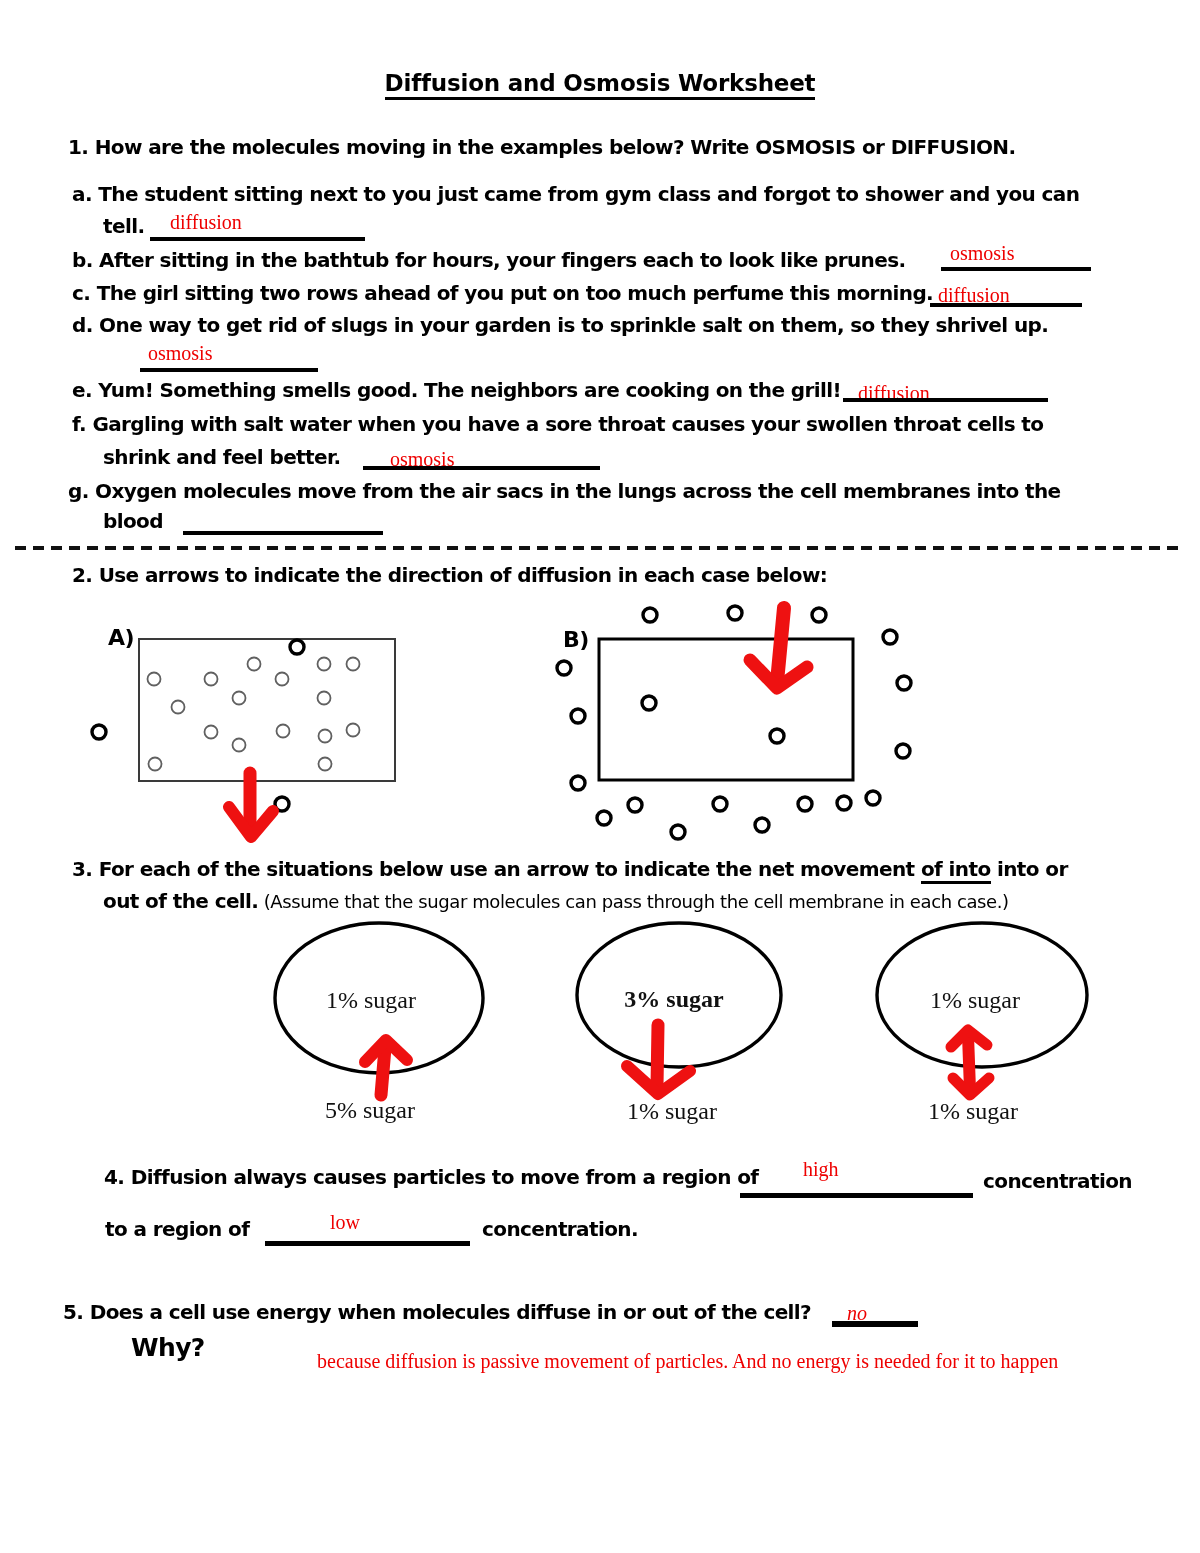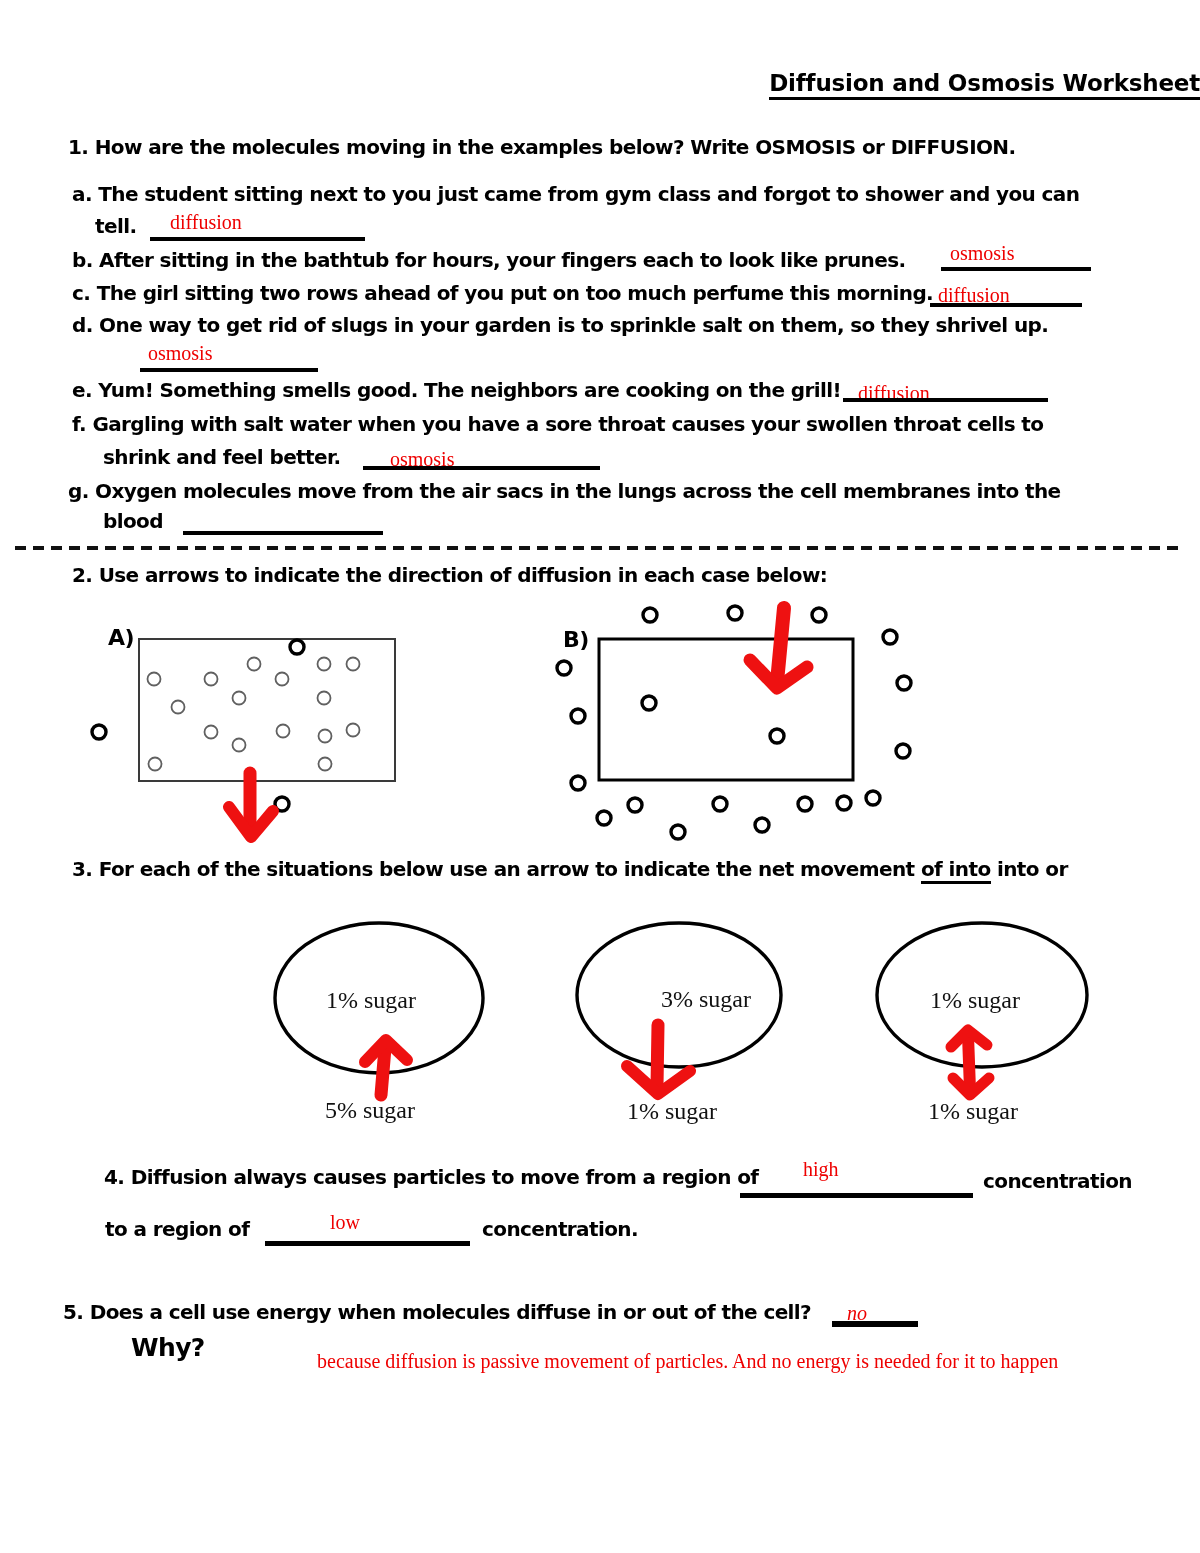--- a/index.html
+++ b/index.html
@@ -19,28 +19,28 @@
   .note{font-weight:400;font-size:18px;letter-spacing:-0.4px;}
   .bold-underline{border-bottom:3px solid #000;}
   .why{font-size:25px;margin-left:36px;}
   svg{position:absolute;left:0;top:0;pointer-events:none;}
 </style>
 </head>
 <body>
 
 <div class="page">
 
-  <div class="abs title" style="top:70px;left:0;text-align:right;">
+  <div class="abs title" style="top:70px;left:0;">
     <span>Diffusion and Osmosis Worksheet</span>
   </div>
 
   <div class="abs body-line" style="left:68px;top:136px;"><span>1.  How are the molecules moving in the examples below? Write </span><span>OSMOSIS</span><span> or </span><span>DIFFUSION</span><span>.</span></div>
 
   <div class="abs body-line" style="left:72px;top:183px;"><span>a.</span> <span>The student sitting next to you just came from gym class and forgot to shower and you can</span></div>
-  <div class="abs body-line" style="left:95px;top:215px;"><span>tell.</span></div>
+  <div class="abs body-line" style="left:103px;top:215px;"><span>tell.</span></div>
   <div class="abs ans" style="left:170px;top:211px;">diffusion</div>
   <div class="abs blank" style="left:150px;top:237px;width:215px;height:4px;"></div>
 
   <div class="abs body-line" style="left:72px;top:249px;"><span>b.</span> <span>After sitting in the bathtub for hours, your fingers each to look like prunes.</span></div>
   <div class="abs ans" style="left:950px;top:242px;">osmosis</div>
   <div class="abs blank" style="left:941px;top:267px;width:150px;height:4px;"></div>
 
   <div class="abs body-line" style="left:72px;top:282px;"><span>c.</span> <span>The girl sitting two rows ahead of you put on too much perfume this morning.</span></div>
   <div class="abs ans" style="left:938px;top:284px;">diffusion</div>
   <div class="abs blank" style="left:930px;top:303px;width:152px;height:4px;"></div>
@@ -62,23 +62,24 @@
   <div class="abs body-line" style="left:103px;top:510px;"><span>blood</span></div>
   <div class="abs blank" style="left:183px;top:531px;width:200px;height:4px;"></div>
 
   <div class="abs divider" style="left:15px;top:546px;width:1170px;"></div>
 
   <div class="abs body-line" style="left:72px;top:564px;">2. Use arrows to indicate the direction of diffusion in each case below:</div>
   <div class="abs body-line" style="left:108px;top:626px;font-size:22px;">A)</div>
   <div class="abs body-line" style="left:563px;top:628px;font-size:22px;">B)</div>
 
   <div class="abs body-line" style="left:72px;top:858px;"><span>3. For each of the situations below use an arrow to indicate the net movement </span><span class="bold-underline">of into</span><span> into or</span></div>
+  <div class="abs body-line" style="left:103px;top:890px;"><span>out of the cell.</span><span class="note"> (Assume that the sugar molecules can pass through the cell membrane in each case.)</span></div>
 
   <div class="abs sugar" style="left:371px;top:987px;">1% sugar</div>
-  <div class="abs sugar" style="left:706px;top:986px;">3% sugar</div>
+  <div class="abs sugar" style="left:674px;top:986px;font-weight:bold;">3% sugar</div>
   <div class="abs sugar" style="left:975px;top:987px;">1% sugar</div>
   <div class="abs sugar" style="left:370px;top:1097px;">5% sugar</div>
   <div class="abs sugar" style="left:672px;top:1098px;">1% sugar</div>
   <div class="abs sugar" style="left:973px;top:1098px;">1% sugar</div>
 
   <div class="abs body-line" style="left:72px;top:1166px;margin-left:32px;">4. Diffusion always causes particles to move from a region of</div>
   <div class="abs ans" style="left:803px;top:1158px;">high</div>
   <div class="abs blank" style="left:740px;top:1193px;width:233px;height:5px;"></div>
   <div class="abs body-line" style="left:983px;top:1170px;">concentration</div>
   <div class="abs body-line" style="left:105px;top:1218px;">to a region of</div>

